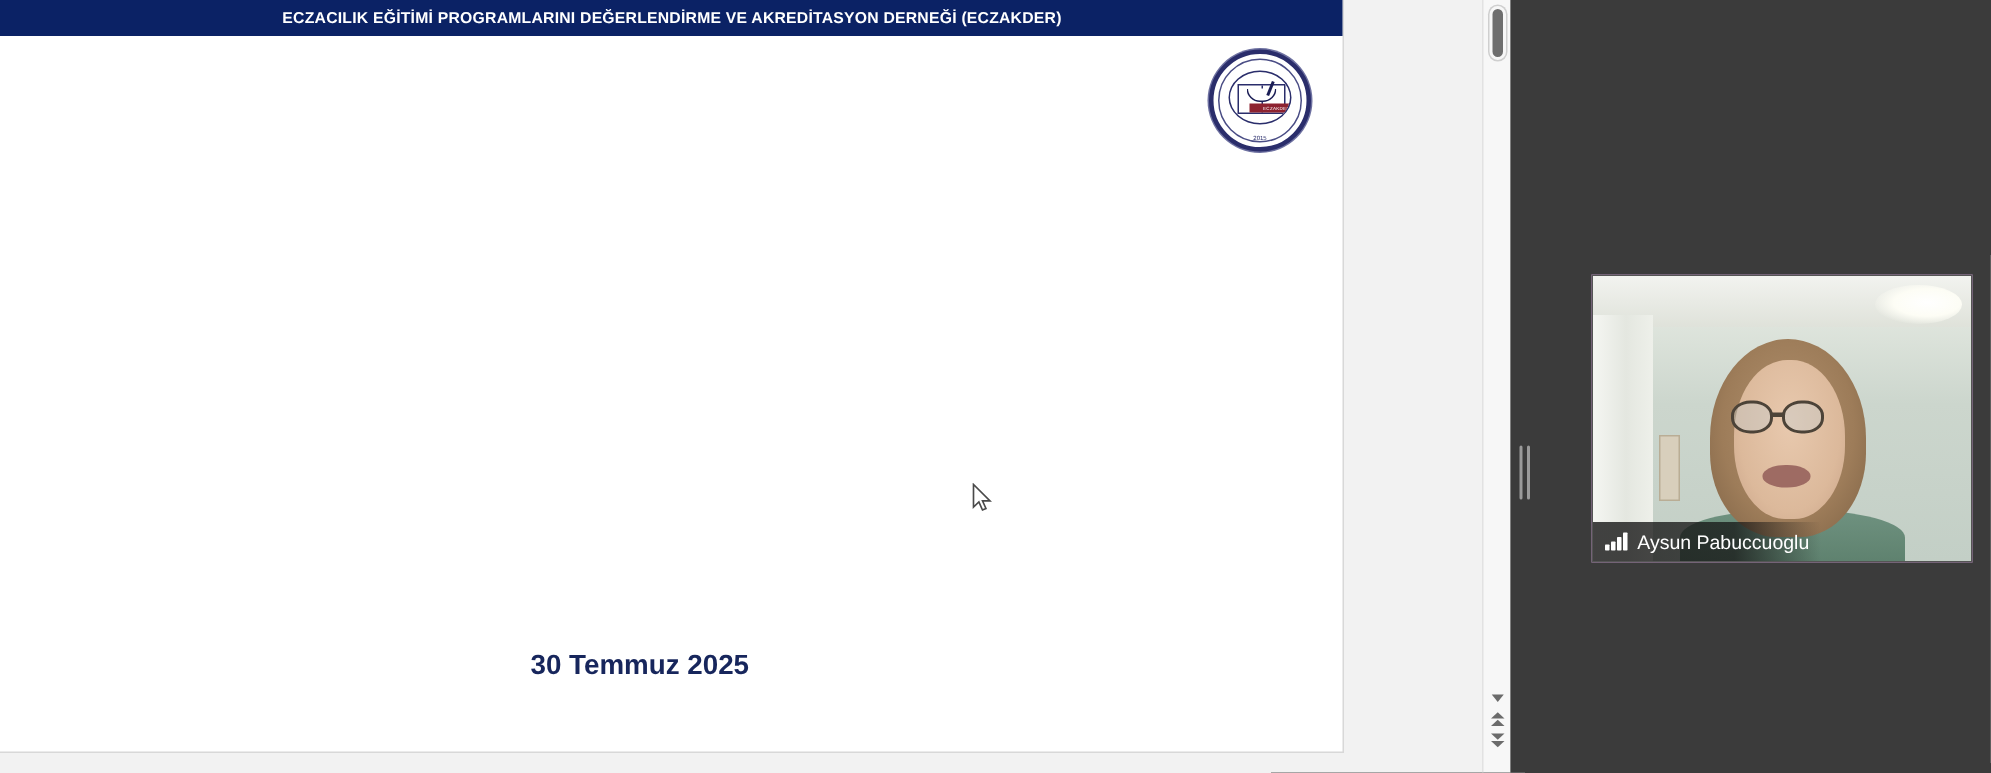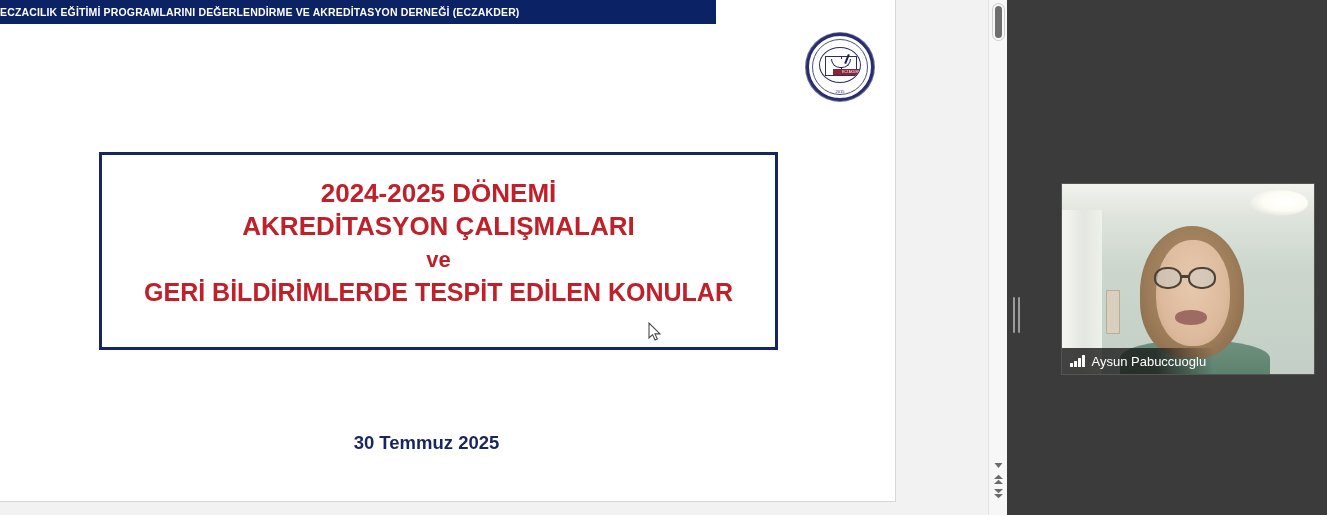--- a/index.html
+++ b/index.html
@@ -28,23 +28,23 @@
     position:absolute; left:0; top:0;
     width:896px; height:502px;
     background:#ffffff;
     border-right:1px solid #d8d8d8;
     border-bottom:1px solid #d8d8d8;
     overflow:hidden;
   }
 
   
   #slide-header {
-    position:absolute; left:0; top:0; width:716px; height:24px;
+    position:absolute; left:0; top:0; width:896px; height:24px;
     background:#0b2265;
-    display:flex; align-items:center; 
+    display:flex; align-items:center; justify-content:center;
   }
   #slide-header-text {
     color:#ffffff;
     font-size:10.5px;
     font-weight:700;
     letter-spacing:0.15px;
     white-space:nowrap;
     font-family:"Liberation Sans", sans-serif;
   }
 
@@ -295,26 +295,20 @@
           <div id="seal-ring"></div>
           <div id="seal-inner">
             <div id="seal-book"></div>
             <div id="seal-mortar"></div>
             <div id="seal-pestle"></div>
             <div id="seal-band">ECZAKDER</div>
           </div>
           <div id="seal-year">2015</div>
         </div>
 
-        <div id="title-box">
-          <div class="title-line l1">2024-2025 DÖNEMİ</div>
-          <div class="title-line l2">AKREDİTASYON ÇALIŞMALARI</div>
-          <div class="title-line l3">ve</div>
-          <div class="title-line l4">GERİ BİLDİRİMLERDE TESPİT EDİLEN KONULAR</div>
-        </div>
 
         <div id="slide-date">30 Temmuz 2025</div>
 
       </div>
 
       <svg id="cursor" viewBox="0 0 14 20">
         <path d="M1,1 L1,16 L4.6,12.6 L7,18 L9.3,17 L7,11.9 L12,11.9 Z" fill="#ffffff" stroke="#4a4a4a" stroke-width="1.1"></path>
       </svg>
 
     </div>

